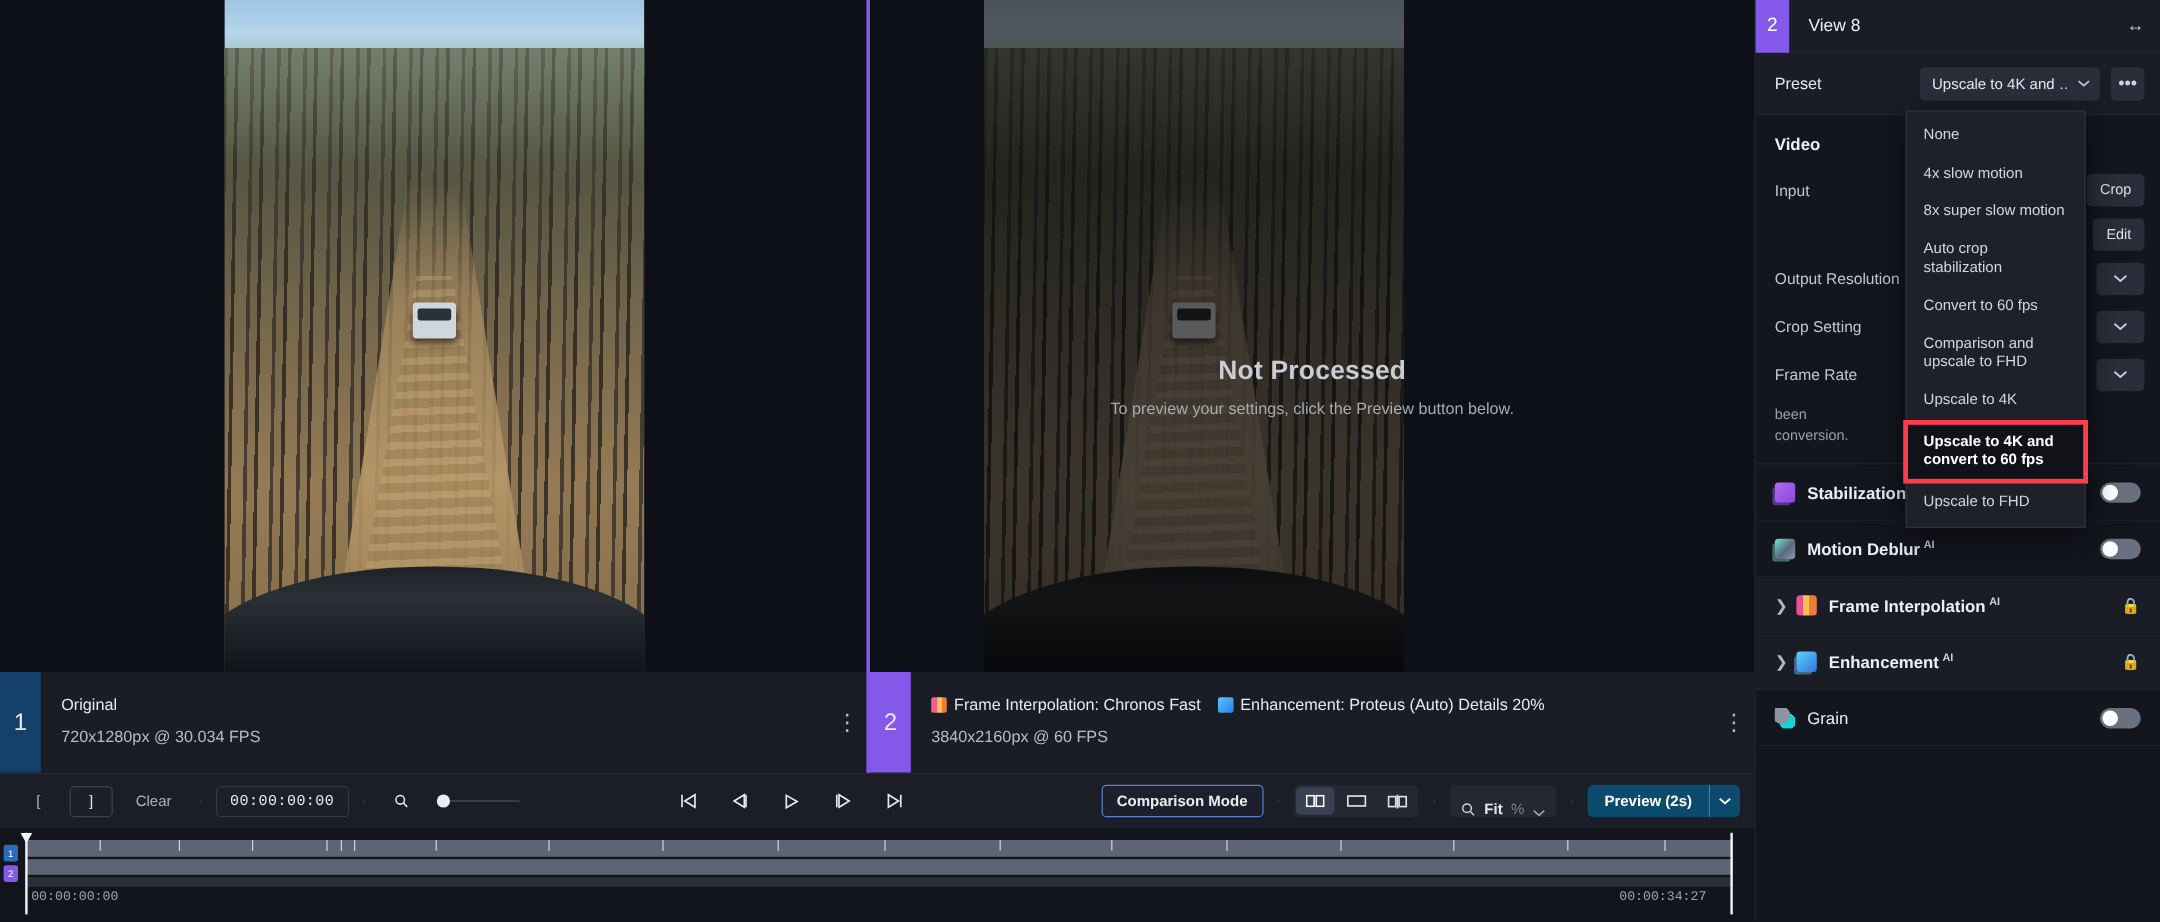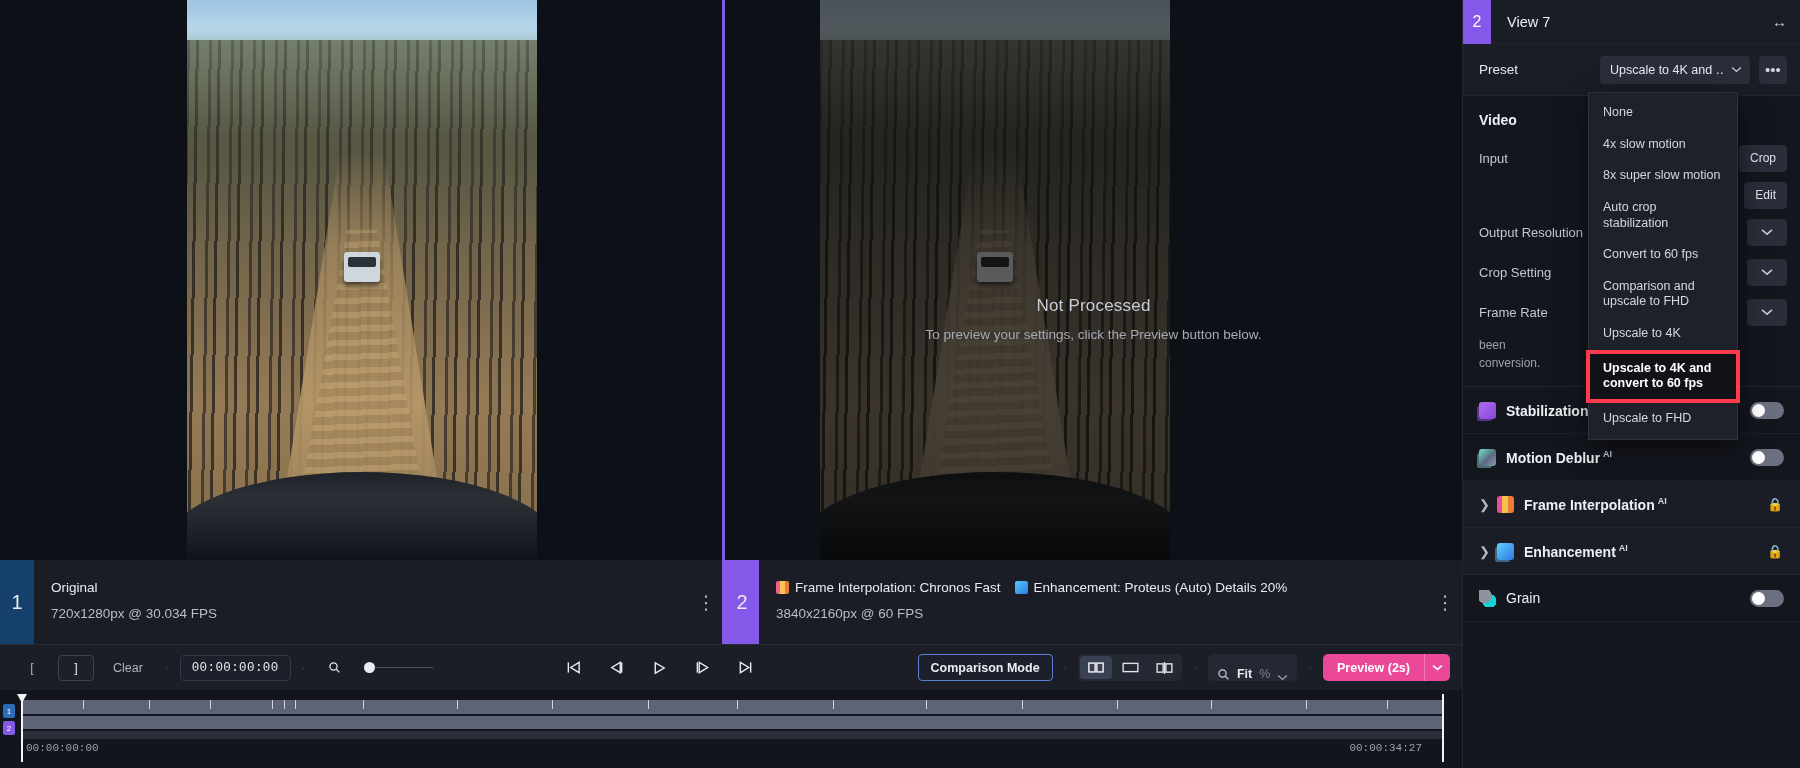--- a/index.html
+++ b/index.html
@@ -77,21 +77,21 @@
     background: linear-gradient(180deg,#1e2228 0%, #2b3037 30%, #10141a 100%);
     border-top-left-radius: 60% 100%; border-top-right-radius: 60% 100%;
   }
   .vf-right .sky, .vf-right .forest, .vf-right .trail,
   .vf-right .trail2, .vf-right .truck, .vf-right .hood { filter: brightness(.42) saturate(.55); }
 
   .not-processed {
     position: absolute; left: 0; right: 0; top: 296px; text-align: center;
     z-index: 5;
   }
-  .np-title { font-size: 17px; color: #c9ccd4; font-weight: 400; letter-spacing:.2px; }
+  .np-title { font-size: 22px; color: #c9ccd4; font-weight: 700; letter-spacing:.2px; }
   .np-sub { margin-top: 11px; font-size: 13.5px; color: #a6abb5; }
 
   
   .pane-bar {
     position: absolute; bottom: 0; height: 84px; display: flex; align-items: stretch;
     background: #1a1d25;
   }
   .pane-bar-left  { left: 0;   width: 723px; }
   .pane-bar-right { left: 725px; width: 737px; }
   .pane-num {
@@ -157,21 +157,21 @@
   .seg-group { display:flex; background:#242833; border-radius:5px; padding: 2px; gap:2px; }
   .seg { width: 32px; height: 23px; border-radius:4px; display:flex; align-items:center; justify-content:center; cursor:pointer; }
   .seg.active { background: #3a4152; }
   .fit-group {
     display:flex; align-items:flex-end; gap: 7px; height:27px; padding: 0 9px;
     background:#242833; border-radius:5px; cursor:pointer;
   }
   .fit-label { font-size: 12.5px; color:#e6e9f0; font-weight:700; }
   .fit-pct { font-size: 12.5px; color:#7d838f; }
   .preview-btn {
-    height: 27px; border-radius: 5px; background: #ec4899; display:flex; align-items:stretch;
+    height: 27px; border-radius: 5px; background: #0c4a6e; display:flex; align-items:stretch;
     cursor:pointer; overflow:hidden;
   }
   .pv-text { display:flex; align-items:center; padding: 0 14px; font-size:12.5px; font-weight:700; color:#fff; }
   .pv-caret { display:flex; align-items:center; padding: 0 7px; border-left:1px solid rgba(255,255,255,.28); color:#fff; }
 
   
   .timeline {
     position: absolute; left: 0; top: 690px; width: 1462px; height: 78px;
     background: #13151c;
   }
@@ -496,21 +496,21 @@
     <div class="tl-playhead"></div>
     <div class="tl-endhead"></div>
     <div class="tl-time-start">00:00:00:00</div>
     <div class="tl-time-end">00:00:34:27</div>
   </div>
 
   <div class="sidebar">
 
     <div class="sb-header">
       <div class="sb-viewnum">2</div>
-      <div class="sb-viewtitle">View 7</div>
+      <div class="sb-viewtitle">View 8</div>
       <div class="sb-expand">↔</div>
     </div>
 
     <div class="sb-presetrow">
       <div class="sb-label">Preset</div>
       <div class="preset-select">
         <span class="txt">Upscale to 4K and …</span>
         <svg width="11" height="7" viewBox="0 0 12 8" fill="none" stroke="#c6cad3" stroke-width="1.6">
           <path d="M1 1.8 L6 6.2 L11 1.8"></path>
         </svg>

